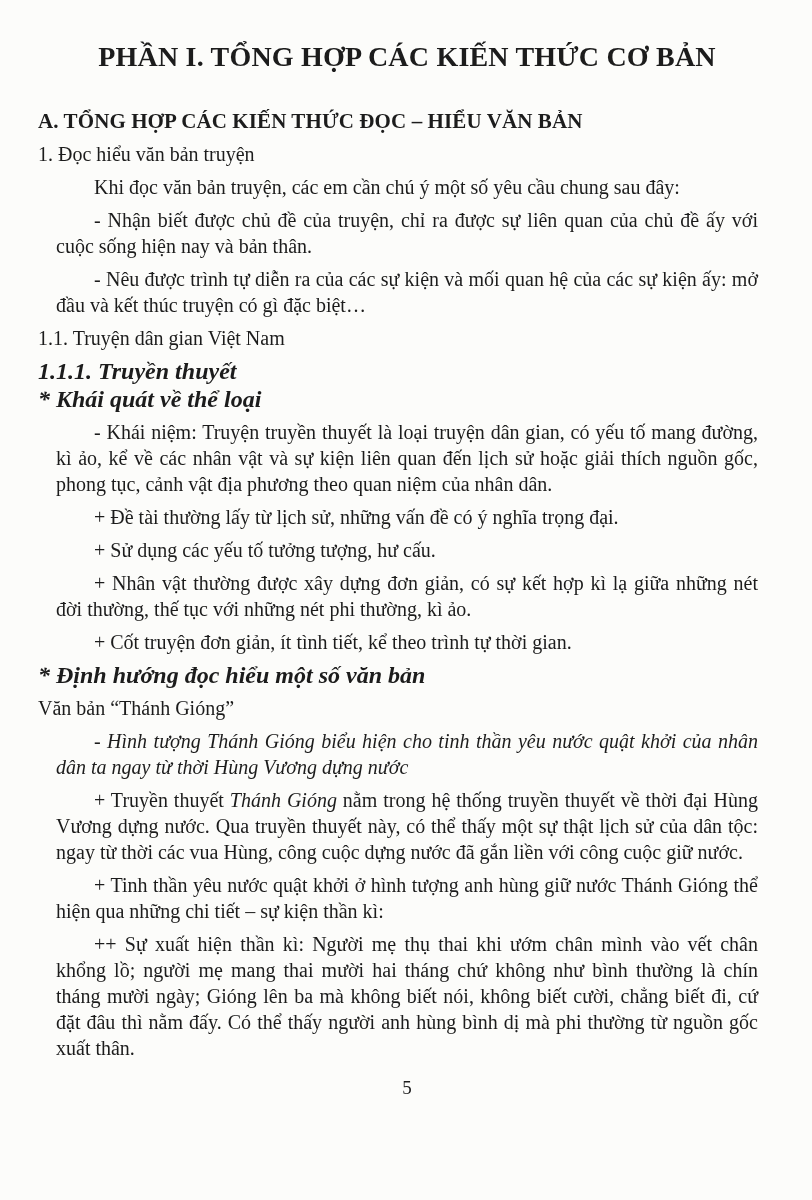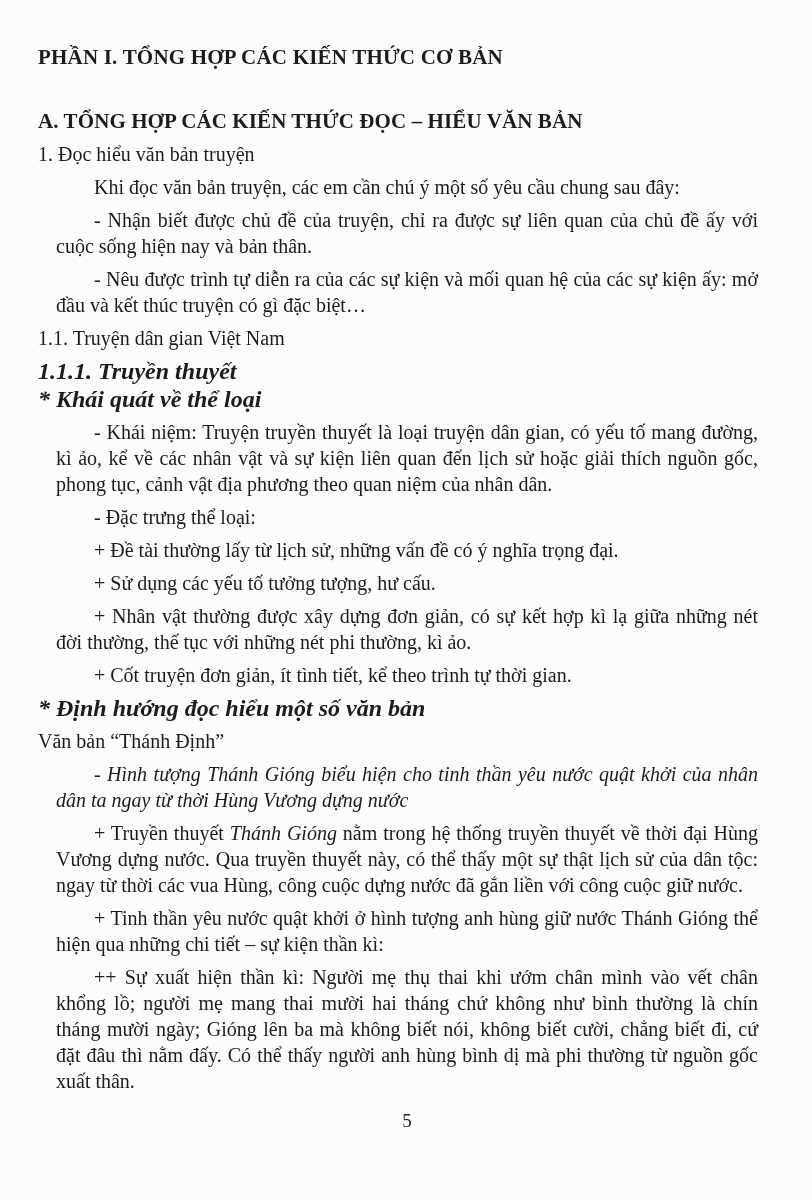--- a/index.html
+++ b/index.html
@@ -17,23 +17,23 @@
     background: #fcfcfa;
     color: #1c1c1c;
     font-family: "Liberation Serif", "DejaVu Serif", serif;
     overflow: hidden;
   }
   .content { width: 100%; }
 
   .block { font-size: 20px; line-height: 26px; }
 
   .chapter-title {
-    text-align: left;
+    text-align: center;
     font-weight: bold;
-    font-size: 21px;
+    font-size: 28px;
     letter-spacing: 0.2px;
     margin: 0 0 38px 0;
   }
   .heading-a {
     font-weight: bold;
     font-size: 21px;
     letter-spacing: 0.1px;
     margin: 0 0 7px 0;
   }
   .heading {
@@ -71,26 +71,25 @@
       <div class="block chapter-title">PHẦN I. TỔNG HỢP CÁC KIẾN THỨC CƠ BẢN</div>
       <div class="block heading-a">A. TỔNG HỢP CÁC KIẾN THỨC ĐỌC – HIỂU VĂN BẢN</div>
       <div class="block heading">1. Đọc hiểu văn bản truyện</div>
       <div class="block para">Khi đọc văn bản truyện, các em cần chú ý một số yêu cầu chung sau đây:</div>
       <div class="block para">- Nhận biết được chủ đề của truyện, chỉ ra được sự liên quan của chủ đề ấy với cuộc sống hiện nay và bản thân.</div>
       <div class="block para">- Nêu được trình tự diễn ra của các sự kiện và mối quan hệ của các sự kiện ấy: mở đầu và kết thúc truyện có gì đặc biệt…</div>
       <div class="block heading">1.1. Truyện dân gian Việt Nam</div>
       <div class="block heading-bi">1.1.1. Truyền thuyết</div>
       <div class="block heading-bi">* Khái quát về thể loại</div>
       <div class="block para">- Khái niệm: Truyện truyền thuyết là loại truyện dân gian, có yếu tố mang đường, kì ảo, kể về các nhân vật và sự kiện liên quan đến lịch sử hoặc giải thích nguồn gốc, phong tục, cảnh vật địa phương theo quan niệm của nhân dân.</div>
-      <div class="block para">- Đặc trưng thể loại:</div>
       <div class="block para">+ Đề tài thường lấy từ lịch sử, những vấn đề có ý nghĩa trọng đại.</div>
       <div class="block para">+ Sử dụng các yếu tố tưởng tượng, hư cấu.</div>
       <div class="block para">+ Nhân vật thường được xây dựng đơn giản, có sự kết hợp kì lạ giữa những nét đời thường, thế tục với những nét phi thường, kì ảo.</div>
       <div class="block para">+ Cốt truyện đơn giản, ít tình tiết, kể theo trình tự thời gian.</div>
       <div class="block heading-bi">* Định hướng đọc hiểu một số văn bản</div>
-      <div class="block heading">Văn bản “Thánh Định”</div>
+      <div class="block heading">Văn bản “Thánh Gióng”</div>
       <div class="block para para-it">- Hình tượng Thánh Gióng biểu hiện cho tinh thần yêu nước quật khởi của nhân dân ta ngay từ thời Hùng Vương dựng nước</div>
       <div class="block para"><span>+ Truyền thuyết </span><span class="it">Thánh Gióng</span><span> nằm trong hệ thống truyền thuyết về thời đại Hùng Vương dựng nước. Qua truyền thuyết này, có thể thấy một sự thật lịch sử của dân tộc: ngay từ thời các vua Hùng, công cuộc dựng nước đã gắn liền với công cuộc giữ nước.</span></div>
       <div class="block para">+ Tinh thần yêu nước quật khởi ở hình tượng anh hùng giữ nước Thánh Gióng thể hiện qua những chi tiết – sự kiện thần kì:</div>
       <div class="block para">++ Sự xuất hiện thần kì: Người mẹ thụ thai khi ướm chân mình vào vết chân khổng lồ; người mẹ mang thai mười hai tháng chứ không như bình thường là chín tháng mười ngày; Gióng lên ba mà không biết nói, không biết cười, chẳng biết đi, cứ đặt đâu thì nằm đấy. Có thể thấy người anh hùng bình dị mà phi thường từ nguồn gốc xuất thân.</div>
     </div>
   <div class="page-footer">5</div>
 </main>
 
 </body></html>

